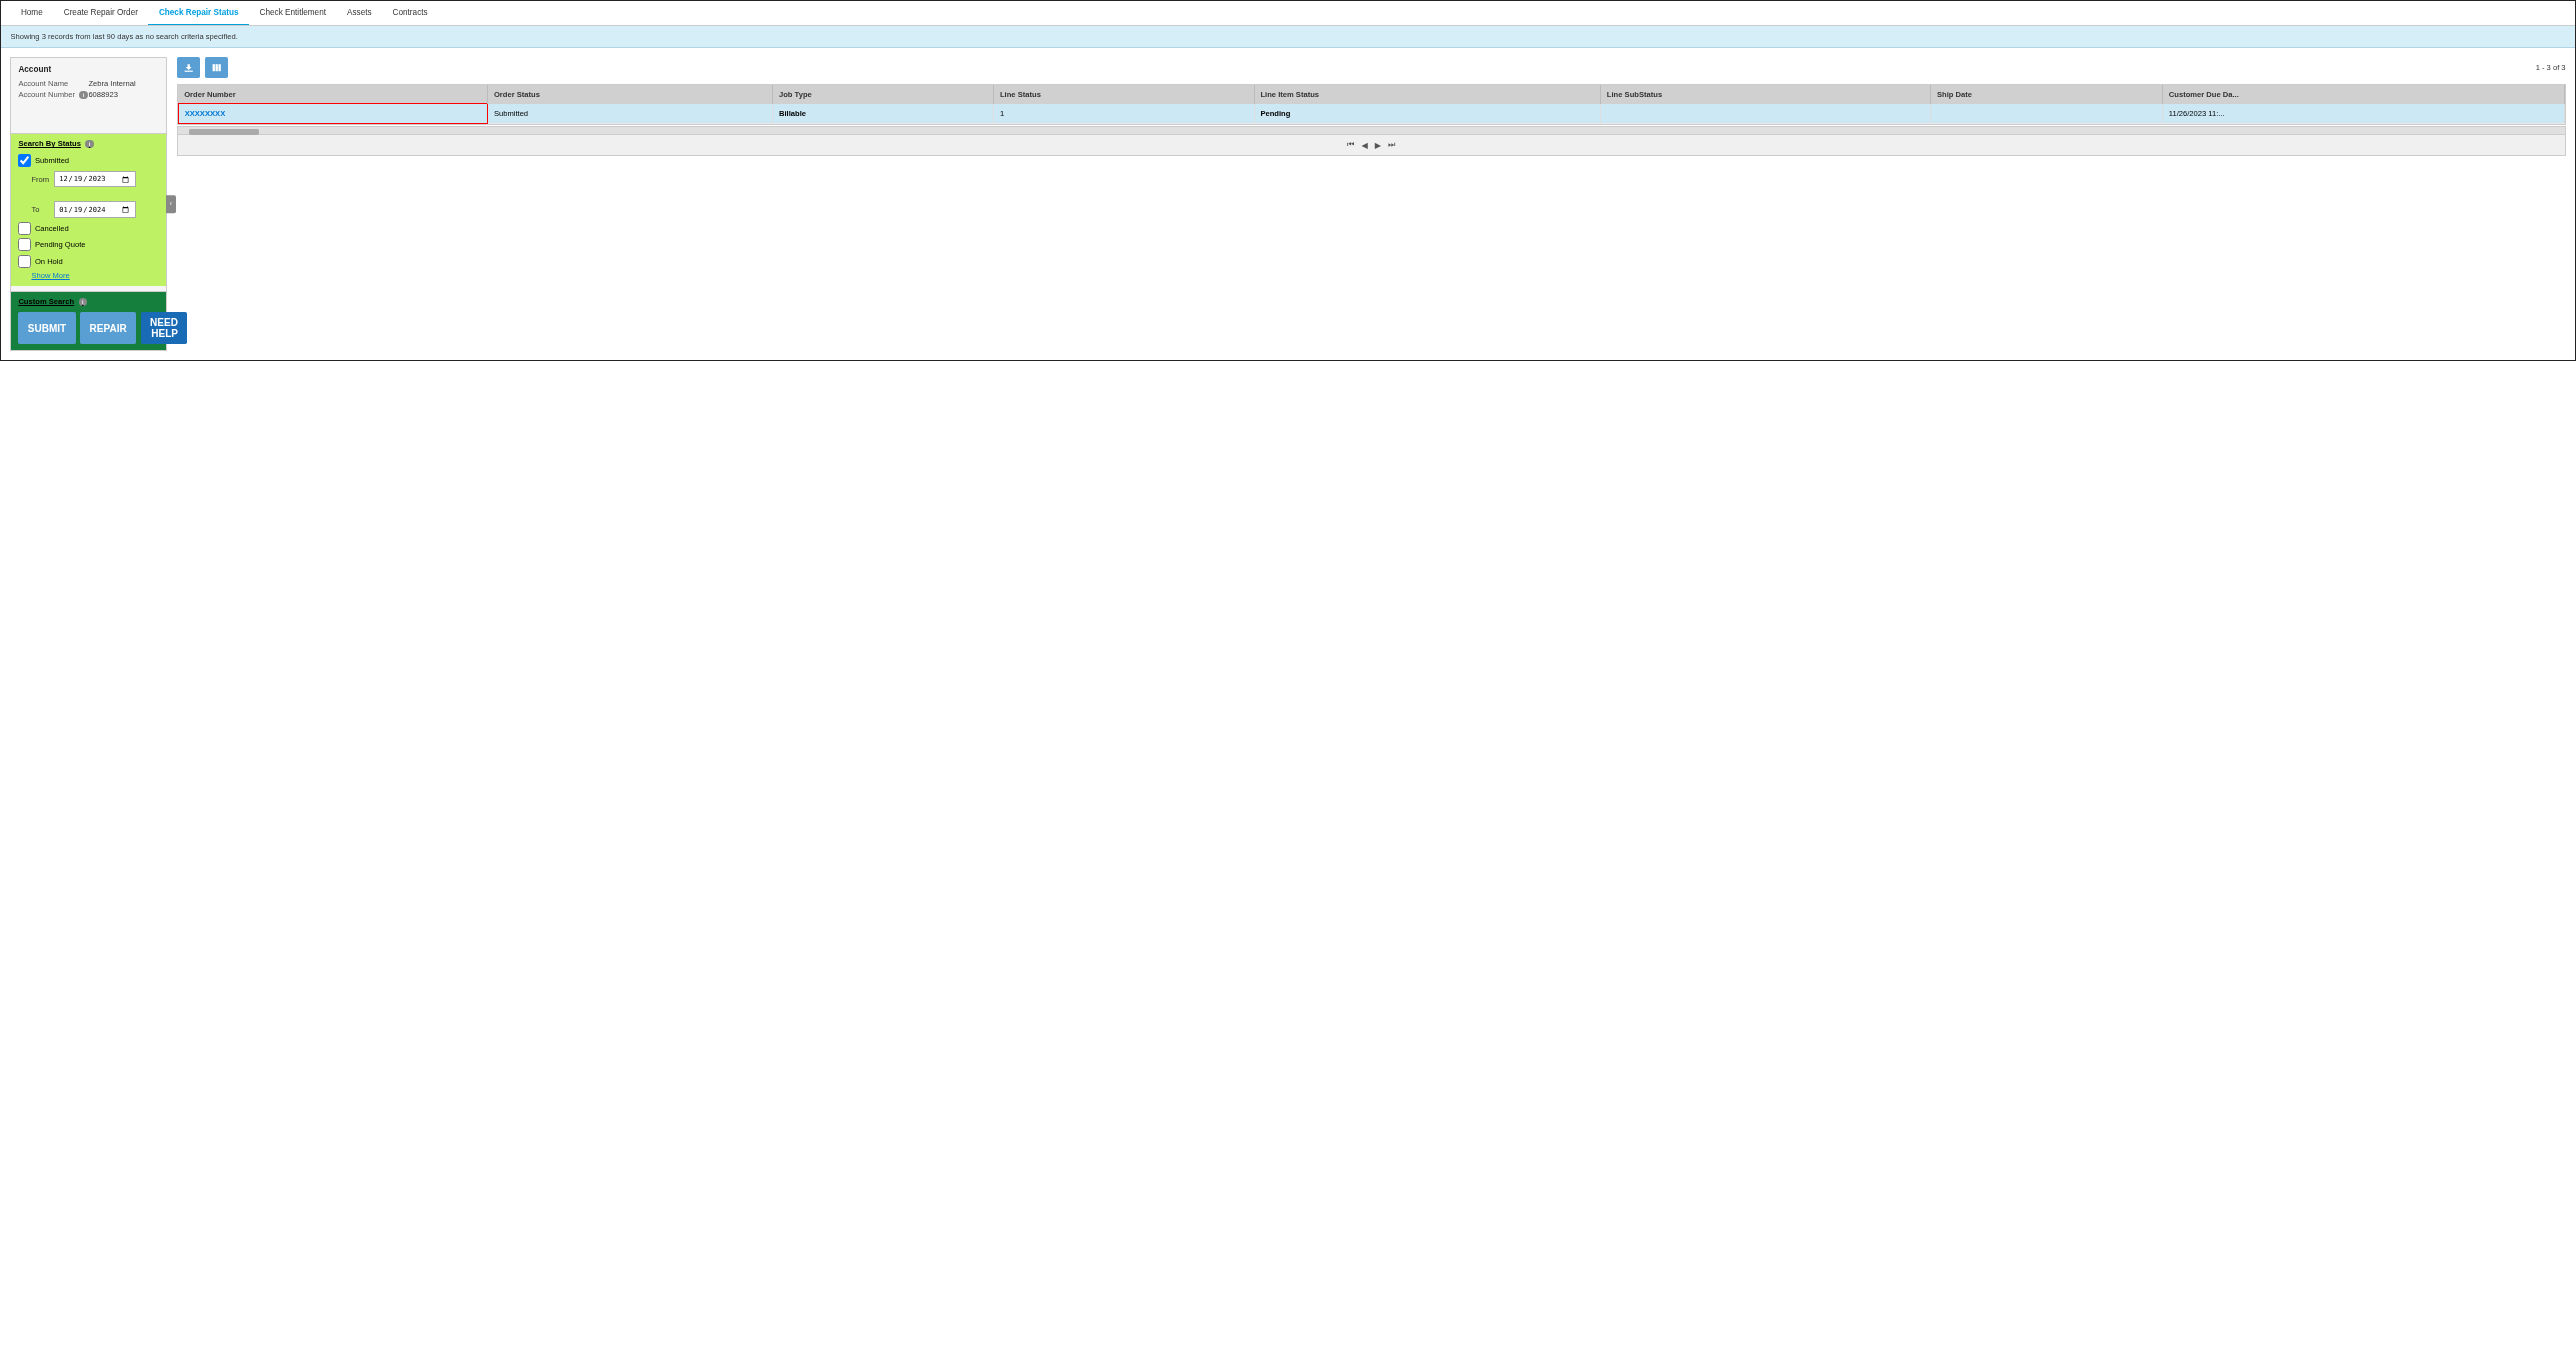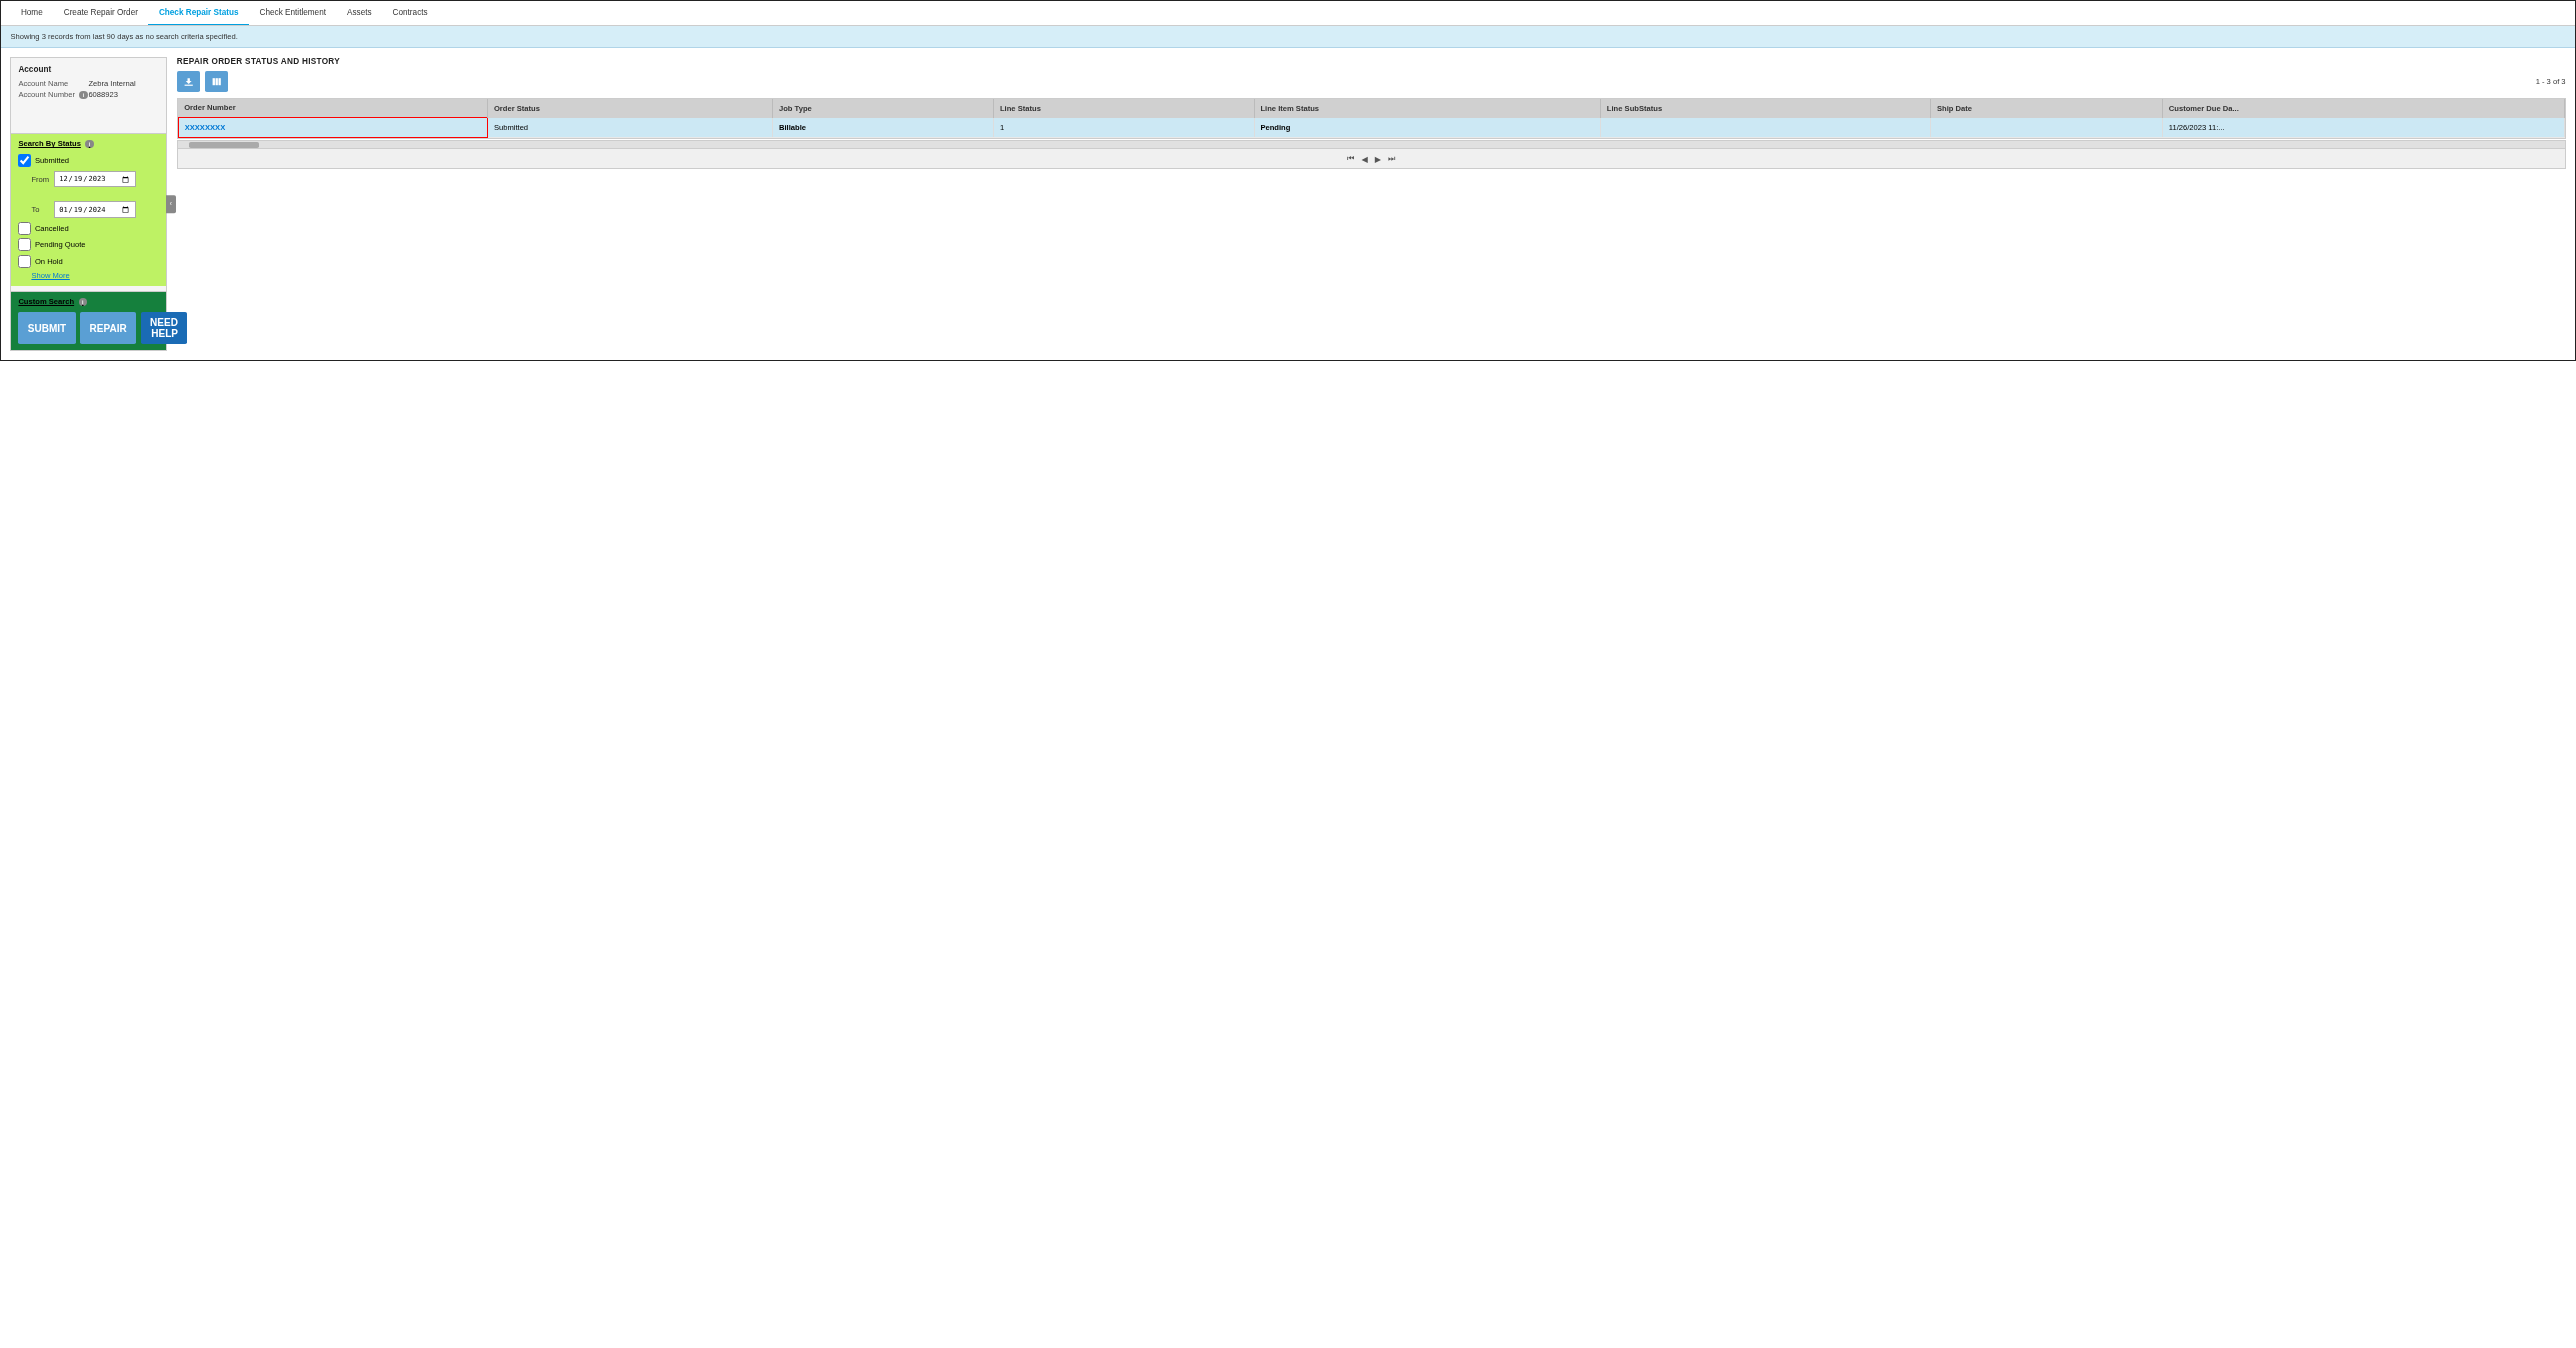--- a/index.html
+++ b/index.html
@@ -404,23 +404,20 @@
           <button class="btn btn-need-help">NEED HELP</button>
         </div>
       </div>
     </div>
 
     <div class="collapse-arrow">‹</div>
   </div>
 
   <div class="right-panel">
 
-    <div style="margin-bottom:4.7px;">
-      <span class="section-title">REPAIR ORDER STATUS AND HISTORY</span>
-    </div>
 
     <div class="right-top-bar">
       <div class="icon-buttons">
         <button class="icon-btn" title="Download">
 
           <svg width="9.4" height="9.4" viewBox="0 0 16 16" fill="white">
             <path d="M8 12l-5-5h3V2h4v5h3l-5 5z"></path>
             <rect x="1" y="13" width="14" height="2"></rect>
           </svg>
         </button>

